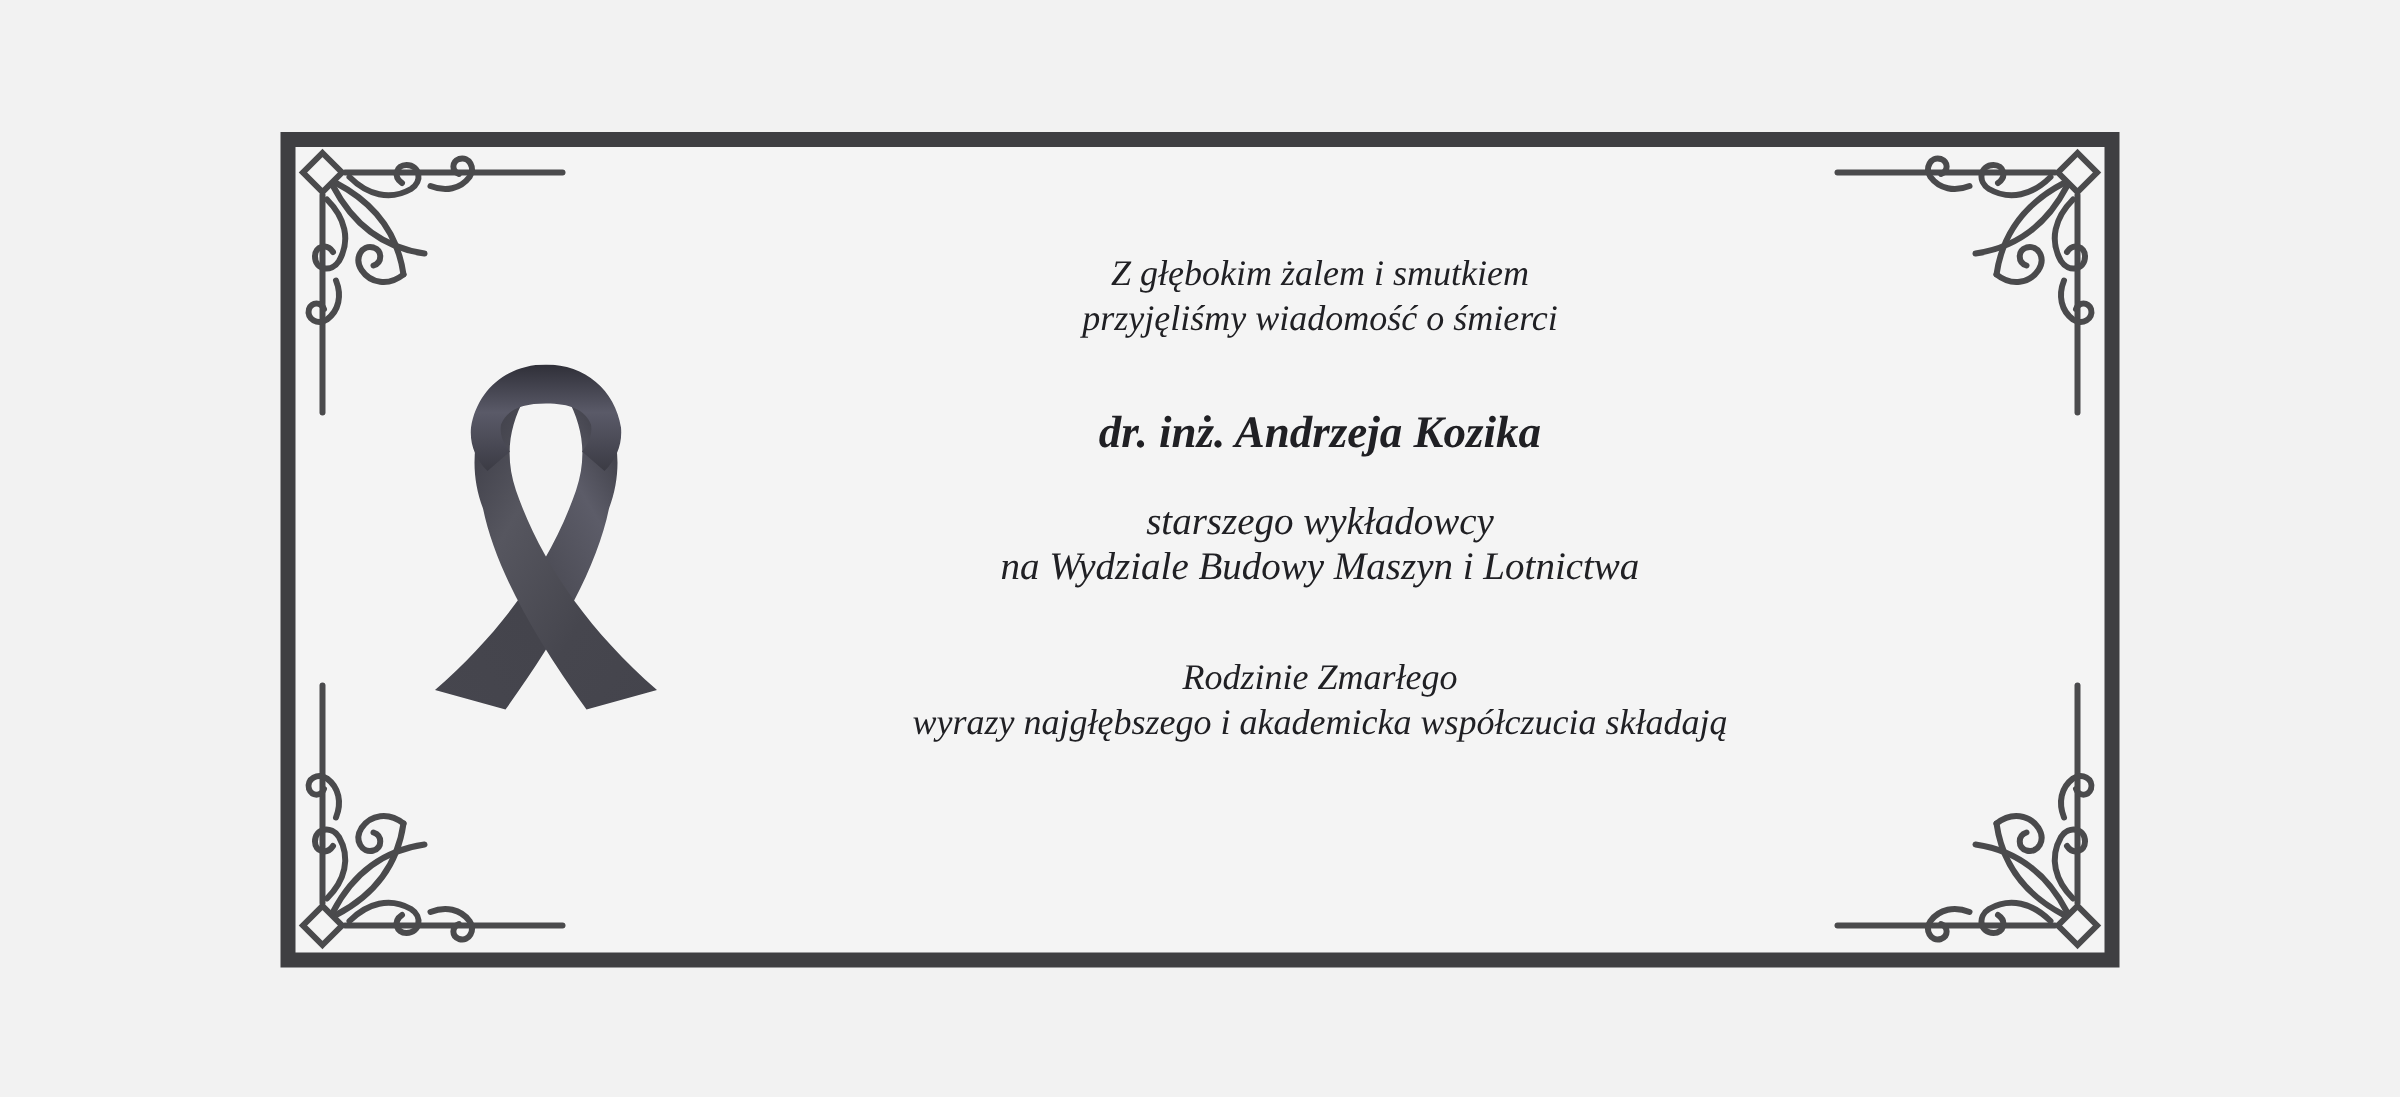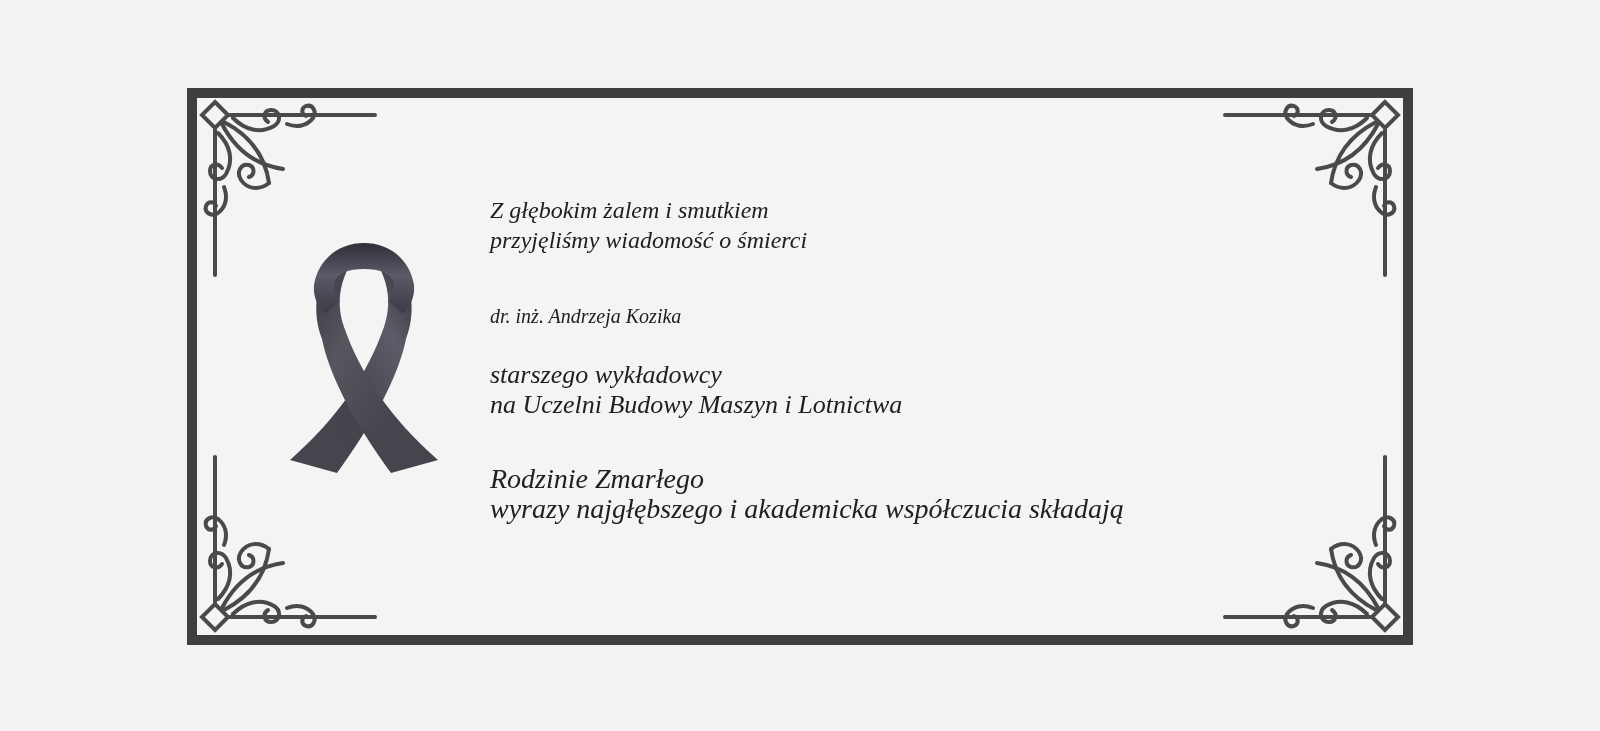--- a/index.html
+++ b/index.html
@@ -23,29 +23,28 @@
   .ornament-layer, .ribbon-wrap {
     position: absolute;
     pointer-events: none;
   }
   .ornament-layer { left: 0; top: 0; width: 1600px; height: 731px; }
   .ribbon-wrap { left: 288px; top: 243px; width: 152px; height: 234px; }
 
   .textblock {
     position: absolute;
     left: 490px; width: 780px;
-    text-align: left;
+    text-align: center;
     color: #202024;
     font-style: italic;
-    margin-top: 27px;
   }
   .intro      { top: 168px; font-size: 24px; line-height: 30px; }
-  .name-block { top: 271px; font-size: 20px; line-height: 36px; font-weight: normal; }
+  .name-block { top: 271px; font-size: 30px; line-height: 36px; font-weight: bold; }
   .degree     { top: 333px; font-size: 26px; line-height: 30px; font-weight: normal; }
-  .condolence { top: 437px; font-size: 28px; line-height: 30px; }
+  .condolence { top: 437px; font-size: 24px; line-height: 30px; }
   .textblock div { white-space: nowrap; }
 </style>
 </head>
 <body>
 
 <div class="stage">
 
   <div class="card"></div>
 
   <svg class="ornament-layer" width="1600" height="731" viewBox="0 0 1600 731" xmlns="http://www.w3.org/2000/svg">
@@ -113,21 +112,21 @@
     <div>Z głębokim żalem i smutkiem</div>
     <div>przyjęliśmy wiadomość o śmierci</div>
   </div>
 
   <div class="textblock name-block">
     <div>dr. inż. Andrzeja Kozika</div>
   </div>
 
   <div class="textblock degree">
     <div>starszego wykładowcy</div>
-    <div>na Uczelni Budowy Maszyn i Lotnictwa</div>
+    <div>na Wydziale Budowy Maszyn i Lotnictwa</div>
   </div>
 
   <div class="textblock condolence">
     <div>Rodzinie Zmarłego</div>
     <div>wyrazy najgłębszego i akademicka współczucia składają</div>
   </div>
 
 </div>
 
 </body></html>

